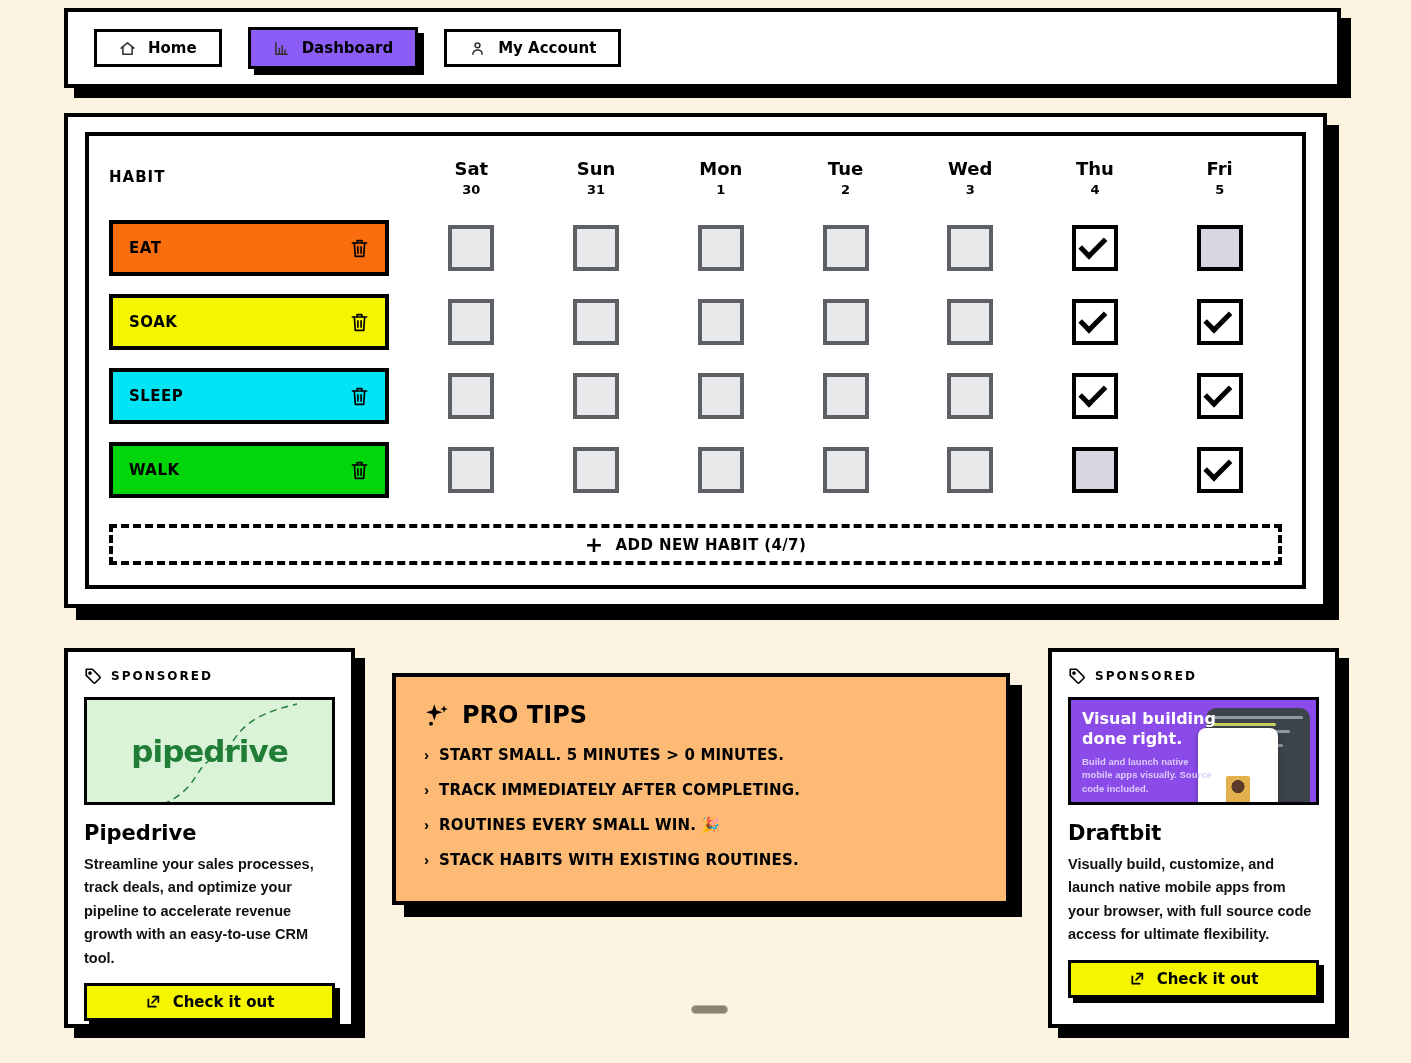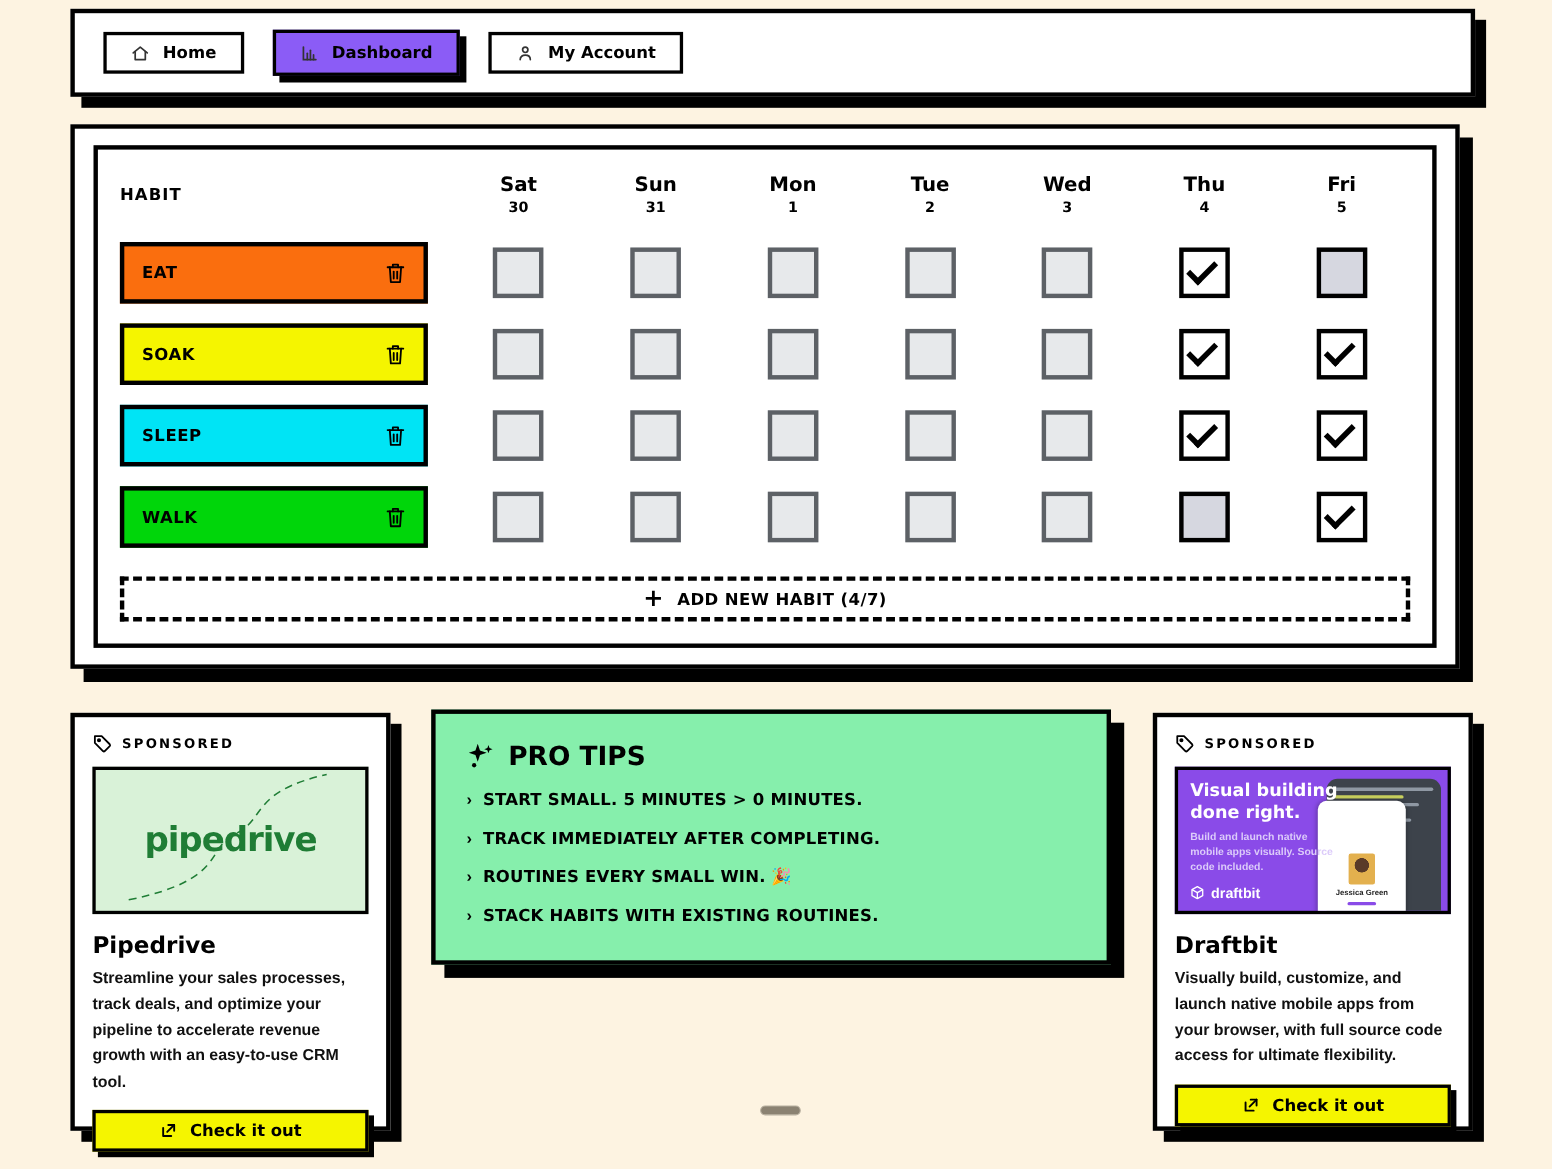--- a/index.html
+++ b/index.html
@@ -84,21 +84,21 @@
   .side-card {
     position:absolute; width:291px; height:380px; background:#fff;
     border:4px solid #000; box-shadow:10px 10px 0 #000; padding:15px 16px;
   }
   .side-card.left  { left:64px;  top:648px; }
   .side-card.right { left:1048px; top:648px; }
 
   .sponsored { display:flex; align-items:center; gap:9px; }
   .sponsored-label { font-size:12px; font-weight:800; letter-spacing:2px; font-family:"DejaVu Sans", sans-serif; }
 
-  .ad-img { margin-top:12px; border:3px solid #000; height:134px; position:relative; overflow:hidden; }
+  .ad-img { margin-top:12px; border:3px solid #000; height:108px; position:relative; overflow:hidden; }
   .pd-ad { background:#d9f2d8; display:flex; align-items:center; justify-content:center; }
   .pd-logo { color:#1f7d35; font-size:31px; font-weight:800; letter-spacing:-1px; position:relative; z-index:2; font-family:"DejaVu Sans", sans-serif; }
   .pd-curve { position:absolute; inset:0; z-index:1; }
 
   .db-ad { background:#8a4be8; }
   .db-left { position:absolute; left:11px; top:9px; width:135px; z-index:3; }
   .db-head { color:#fff; font-weight:800; font-size:16px; line-height:1.22; font-family:"DejaVu Sans", sans-serif; }
   .db-sub  { color:#dccbfa; font-size:9.5px; line-height:1.4; margin-top:7px; font-weight:bold; }
   .db-brand{ color:#fff; font-weight:800; font-size:13px; margin-top:9px; display:flex; align-items:center; gap:6px; }
   .db-code {
@@ -134,22 +134,22 @@
   .cta-btn {
     margin-top:13px; width:100%; height:38px; background:#f5f500;
     border:3px solid #000; box-shadow:5px 5px 0 #000;
     display:flex; align-items:center; justify-content:center; gap:12px;
     font-size:15px; font-weight:800; cursor:pointer;
     font-family:"DejaVu Sans", sans-serif;
   }
 
   
   .protips {
-    position:absolute; left:392px; top:645px; width:618px; height:232px;
-    background:#86efac; border:4px solid #000; box-shadow:12px 12px 0 #000;
+    position:absolute; left:392px; top:673px; width:618px; height:232px;
+    background:#fdba74; border:4px solid #000; box-shadow:12px 12px 0 #000;
     padding:24px 28px;
   }
   .protips-title { display:flex; align-items:center; gap:12px; }
   .protips-title span { font-size:24px; font-weight:800; font-family:"DejaVu Sans", sans-serif; }
   .tip { display:flex; align-items:baseline; gap:10px; margin-top:17px; }
   .tip-bullet { font-size:15px; font-weight:800; }
   .tip-text { font-size:15px; font-weight:800; letter-spacing:.2px; font-family:"DejaVu Sans", sans-serif;text-align:right; }
 
   .drag-handle {
     position:absolute; left:691px; top:1005px; width:37px; height:9px;

